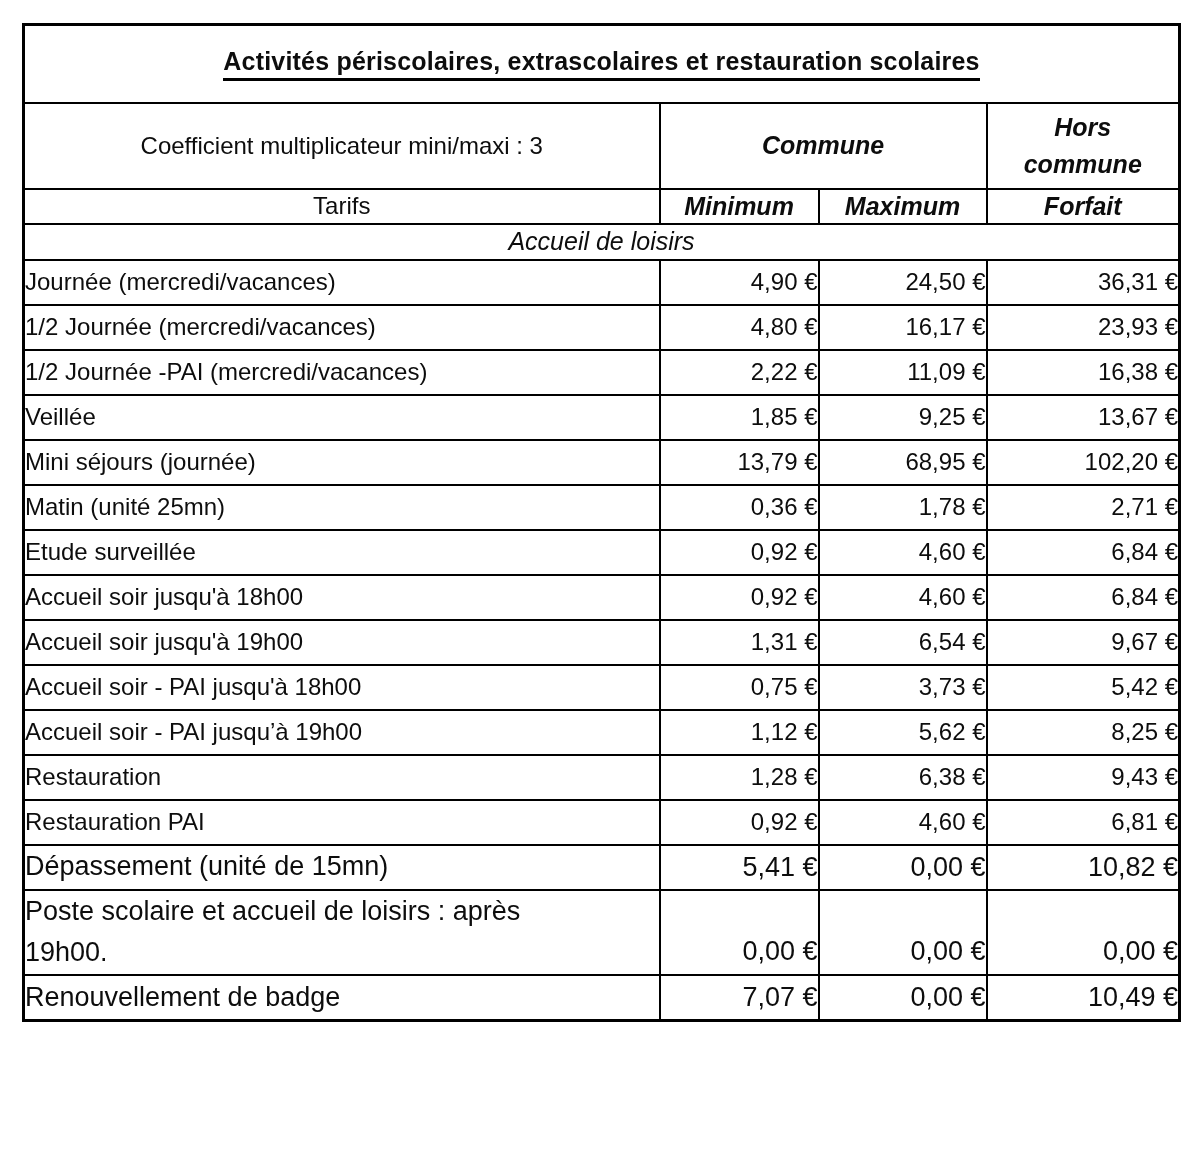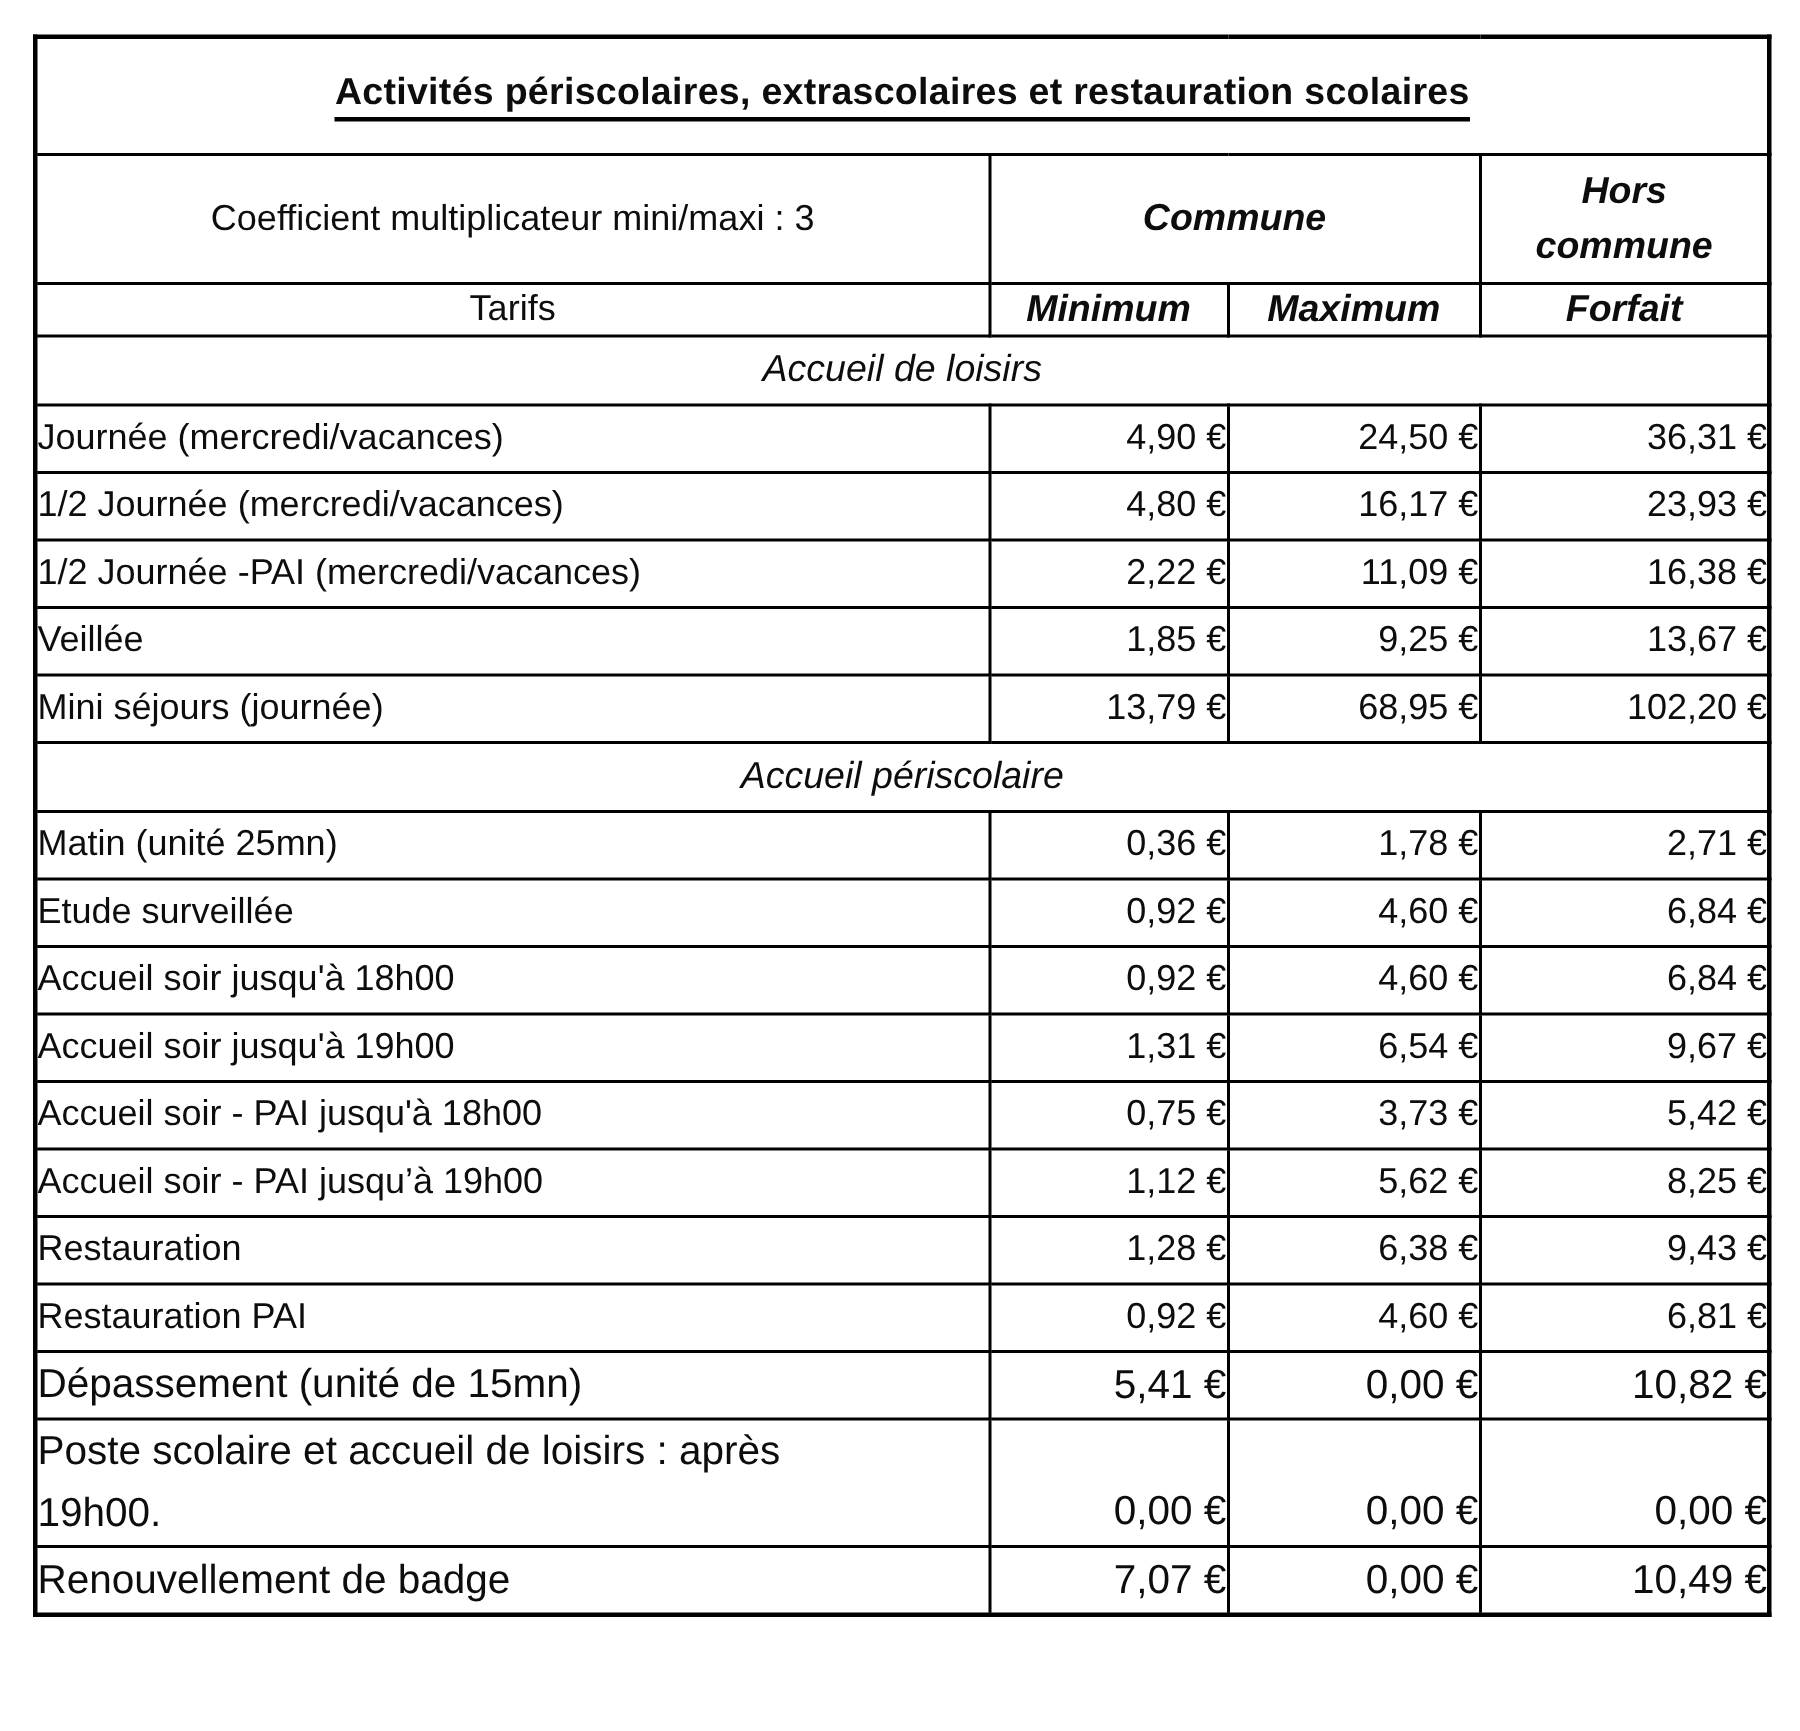--- a/index.html
+++ b/index.html
@@ -65,21 +65,21 @@
     font-size: 24px;
   }
   td.colhead-cell {
     text-align: center;
     font-size: 25px;
     font-weight: bold;
     font-style: italic;
   }
 
   
-  tr.section-row { height: 46px; }
+  tr.section-row { height: 36px; }
   td.section-cell {
     text-align: center;
     font-style: italic;
     font-size: 25px;
   }
 
   tbody tr.data-row { height: 45px; }
   td.label-cell {
     text-align: left;
     font-size: 24px;
@@ -165,23 +165,20 @@
           <td class="value-cell">1,85 €</td>
           <td class="value-cell">9,25 €</td>
           <td class="value-cell">13,67 €</td>
         </tr>
         <tr class="data-row">
           <td class="label-cell">Mini séjours (journée)</td>
           <td class="value-cell">13,79 €</td>
           <td class="value-cell">68,95 €</td>
           <td class="value-cell">102,20 €</td>
         </tr>
-        <tr class="section-row">
-          <td colspan="4" class="section-cell">Accueil périscolaire</td>
-        </tr>
         <tr class="data-row">
           <td class="label-cell">Matin (unité 25mn)</td>
           <td class="value-cell">0,36 €</td>
           <td class="value-cell">1,78 €</td>
           <td class="value-cell">2,71 €</td>
         </tr>
         <tr class="data-row">
           <td class="label-cell">Etude surveillée</td>
           <td class="value-cell">0,92 €</td>
           <td class="value-cell">4,60 €</td>

